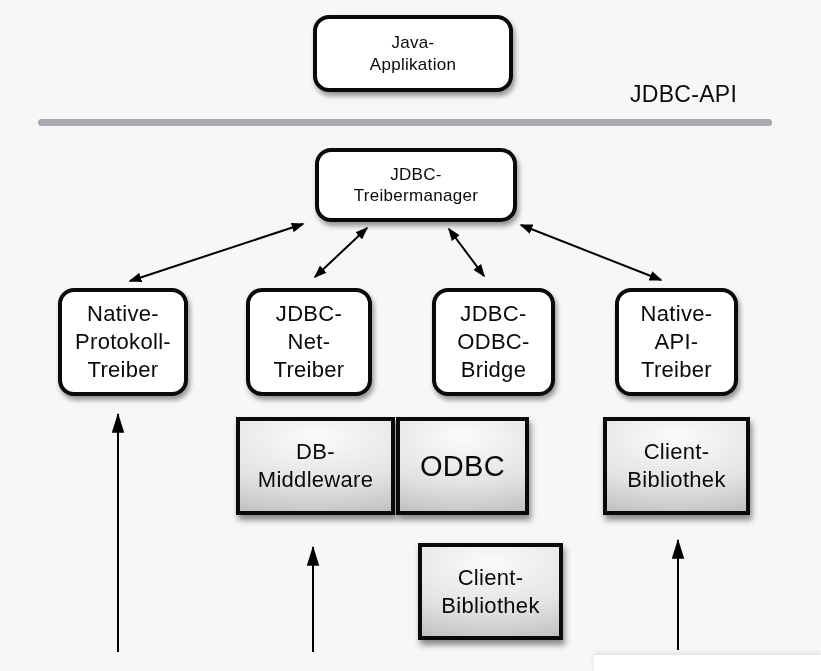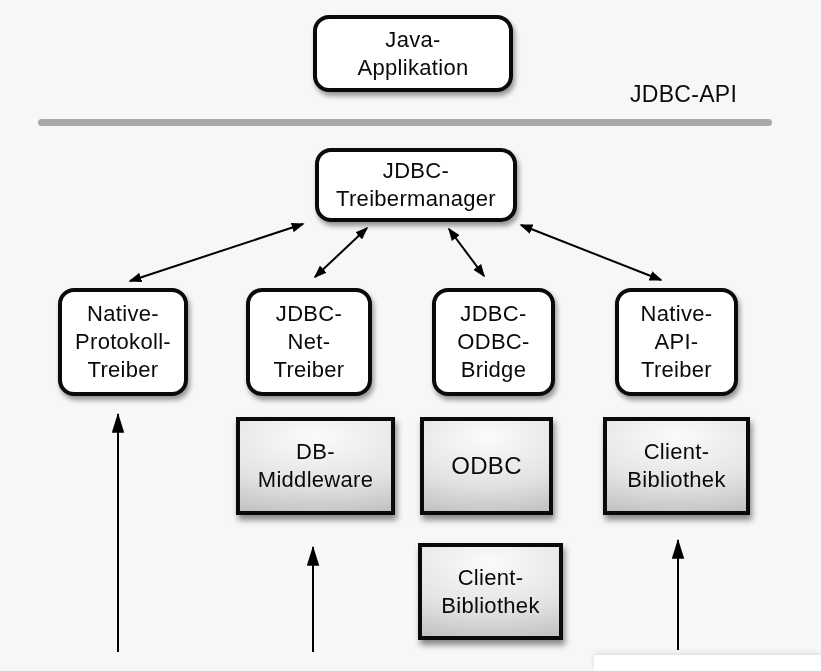--- a/index.html
+++ b/index.html
@@ -15,21 +15,21 @@
 
   .node {
     position: absolute;
     box-sizing: border-box;
     display: flex;
     align-items: center;
     justify-content: center;
     text-align: center;
     white-space: pre-line;
     color: #0a0a0a;
-    font-size: 22px;
+    font-size: 17px;
     line-height: 1.26;
     letter-spacing: 0.3px;
   }
 
   .rbox {
     background: #ffffff;
     border: 4px solid #0a0a0a;
     border-radius: 16px;
     box-shadow: 2px 4px 5px rgba(0,0,0,0.40);
   }
@@ -95,21 +95,21 @@
 Treiber</div>
   <div class="node rbox" style="left:432px; top:288px; width:123px; height:108px; font-size:22px;">JDBC-
 ODBC-
 Bridge</div>
   <div class="node rbox" style="left:615px; top:288px; width:123px; height:108px; font-size:22px;">Native-
 API-
 Treiber</div>
 
   <div class="node gbox" style="left:236px; top:417px; width:159px; height:98px; font-size:22px;">DB-
 Middleware</div>
-  <div class="node gbox" style="left:420px; top:417px; width:133px; height:98px; font-size:24px;">ODBC</div>
+  <div class="node gbox" style="left:396px; top:417px; width:133px; height:98px; font-size:29px;">ODBC</div>
   <div class="node gbox" style="left:603px; top:417px; width:147px; height:98px; font-size:22px;">Client-
 Bibliothek</div>
 
   <div class="node gbox" style="left:418px; top:543px; width:145px; height:97px; font-size:22px;">Client-
 Bibliothek</div>
 
   <div class="partial-box"></div>
 
   <svg class="connectors" width="821" height="671" viewBox="0 0 821 671">
     <defs>

